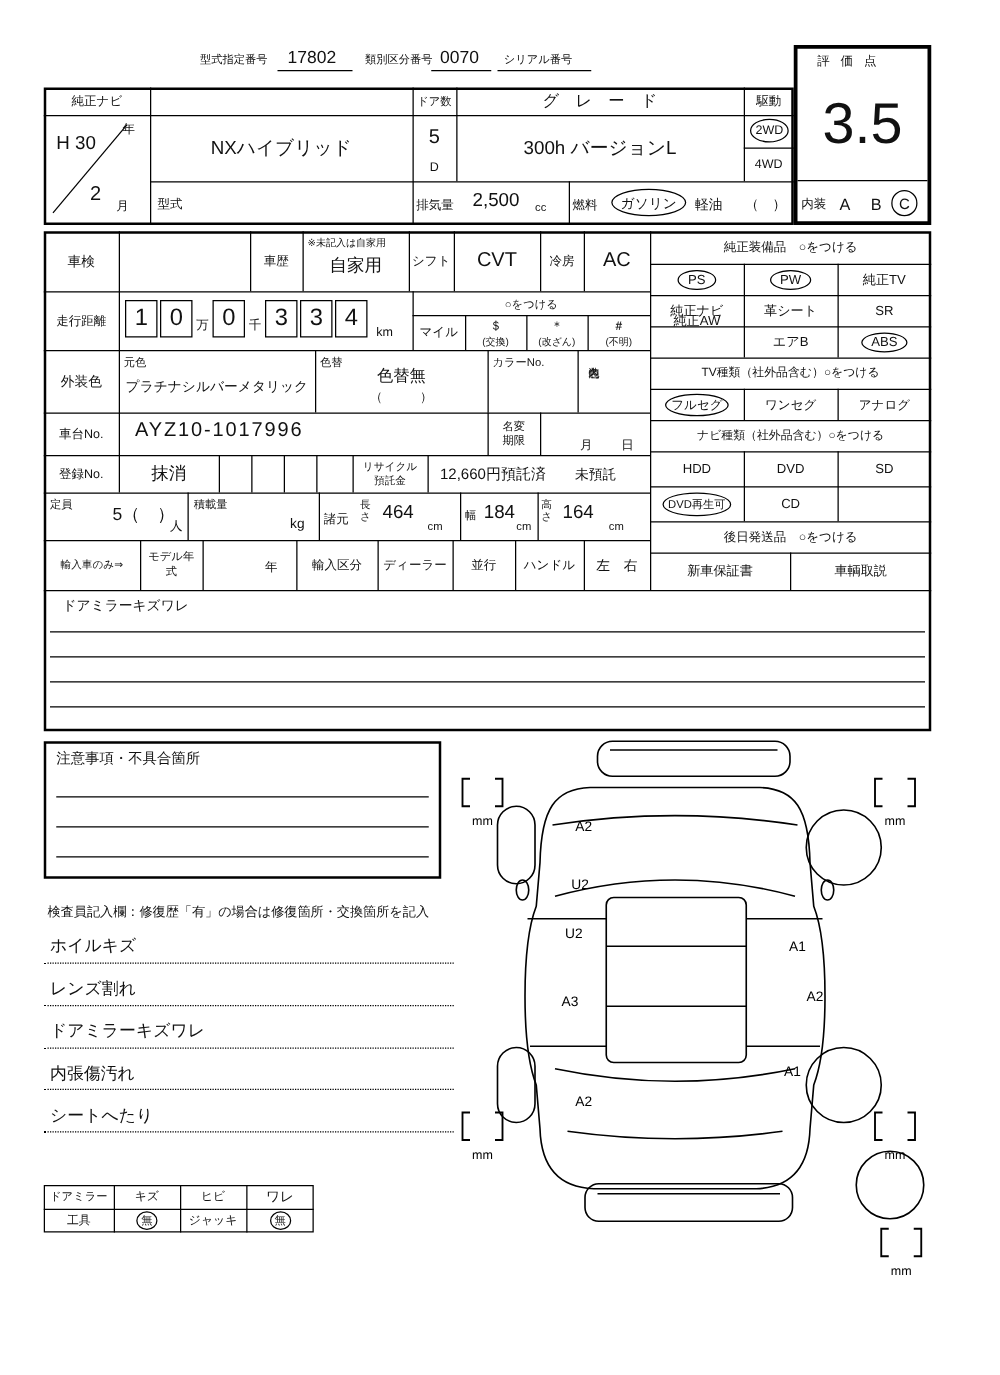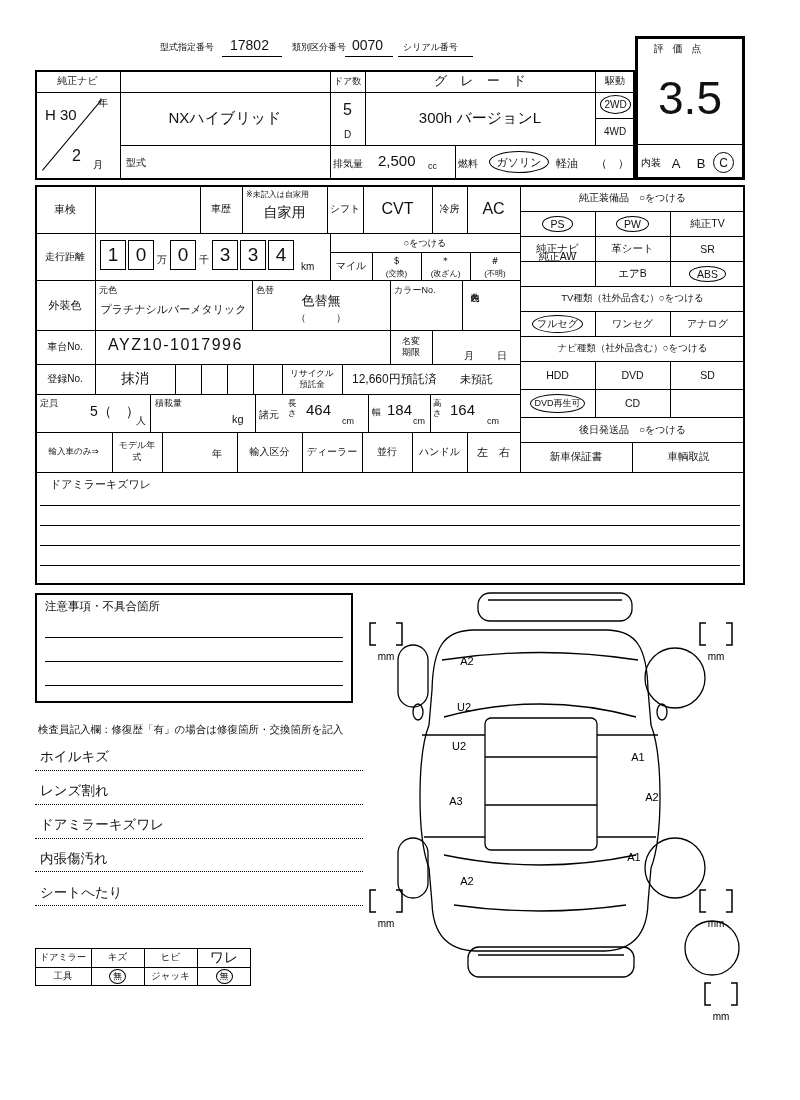--- a/index.html
+++ b/index.html
@@ -287,21 +287,21 @@
   <div class="dot" style="left:35px;top:905px;width:328px"></div>
 
   <div class="bx" style="left:35px;top:948px;width:216px;height:38px"></div>
   <div class="hl" style="left:35px;top:967px;width:216px"></div>
   <div class="vl" style="left:91px;top:948px;height:38px"></div>
   <div class="vl" style="left:144px;top:948px;height:38px"></div>
   <div class="vl" style="left:197px;top:948px;height:38px"></div>
   <div class="c" style="left:35px;top:948px;width:56px;height:19px;font-size:9px">ドアミラー</div>
   <div class="c" style="left:91px;top:948px;width:53px;height:19px;font-size:9.5px">キズ</div>
   <div class="c" style="left:144px;top:948px;width:53px;height:19px;font-size:9.5px">ヒビ</div>
-  <div class="c" style="left:197px;top:948px;width:54px;height:19px;font-size:14px">ワレ</div>
+  <div class="c" style="left:197px;top:948px;width:54px;height:19px;font-size:11px">ワレ</div>
   <div class="c" style="left:35px;top:967px;width:56px;height:19px;font-size:9.5px">工具</div>
   <div class="c" style="left:91px;top:967px;width:53px;height:19px">
       <span class="circ" style="font-size:9px;padding:0 3px">無</span>
     </div>
   <div class="c" style="left:144px;top:967px;width:53px;height:19px;font-size:9.5px">ジャッキ</div>
   <div class="c" style="left:197px;top:967px;width:54px;height:19px">
       <span class="circ" style="font-size:9px;padding:0 3px">無</span>
     </div>
 
   <svg style="left:360px;top:585px" width="405" height="460" viewBox="0 0 405 460">

